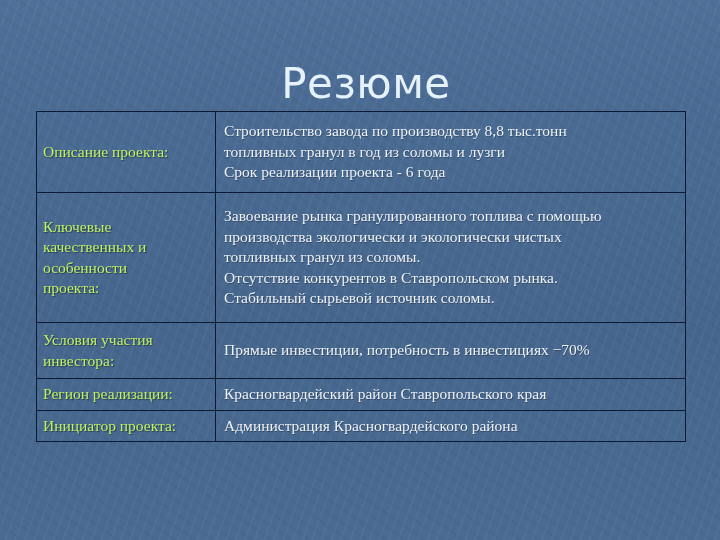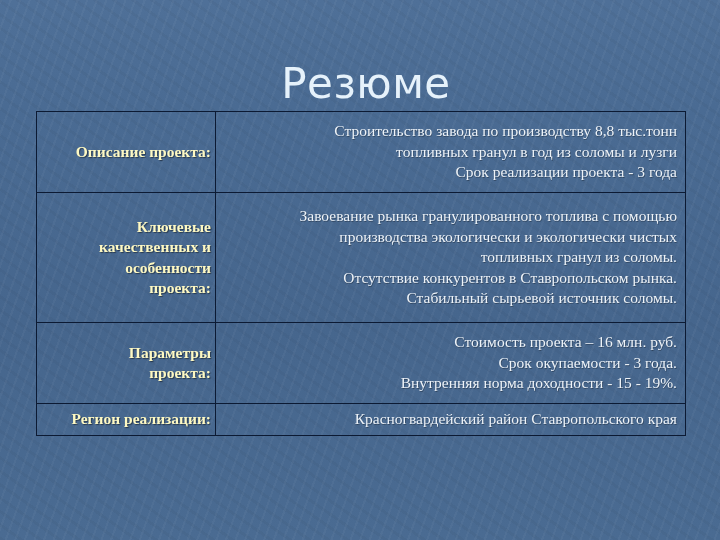--- a/index.html
+++ b/index.html
@@ -34,31 +34,31 @@
     }
     table.summary td {
       border: 1.5px solid #0c1a33;
       vertical-align: middle;
       padding: 0 8px;
       font-size: 15.5px;
       line-height: 20.5px;
     }
     table.summary td.label {
       width: 168px;
-      font-weight: bold;
-      color: #fef9c3;
+      font-weight: normal;
+      color: #bef264;
       text-shadow: 1px 1px 1px rgba(0,0,0,0.45);
       padding-left: 6px;
       padding-right: 4px;
     }
     table.summary td.value {
       padding-left: 8px;
       text-shadow: 0.6px 0.6px 0.6px rgba(0,0,0,0.3);
     }
-    .line { display: block; white-space: nowrap; text-align: right; }
+    .line { display: block; white-space: nowrap; }
     tr.r0 { height: 81px; }
     tr.r1 { height: 130px; margin-top: 40px; }
     tr.r2 { height: 56px; }
     tr.r3 { height: 81px; }
     tr.r4 { height: 32px; }
     tr.r5 { height: 31px; }
   </style>
 </head>
 <body>
 
@@ -68,51 +68,57 @@
 
 <table class="summary">
   <tbody>
       <tr class="r0">
     <td class="label">
       <span class="line">Описание проекта:</span>
     </td>
     <td class="value">
       <span class="line">Строительство  завода по производству 8,8 тыс.тонн</span>
       <span class="line">топливных гранул в год из соломы  и лузги</span>
-      <span class="line">Срок реализации проекта - 3 года</span>
+      <span class="line">Срок реализации проекта - 6 года</span>
     </td>
   </tr>
   <tr class="r1">
     <td class="label">
       <span class="line">Ключевые</span>
       <span class="line">качественных и</span>
       <span class="line">особенности</span>
       <span class="line">проекта:</span>
     </td>
     <td class="value">
       <span class="line">Завоевание рынка гранулированного топлива с помощью</span>
       <span class="line">производства экологически и  экологически чистых</span>
       <span class="line">топливных гранул из соломы.</span>
       <span class="line">Отсутствие конкурентов в Ставропольском рынка.</span>
       <span class="line">Стабильный сырьевой источник соломы.</span>
     </td>
   </tr>
-  <tr class="r3">
+  <tr class="r2">
     <td class="label">
-      <span class="line">Параметры</span>
-      <span class="line">проекта:</span>
+      <span class="line">Условия участия</span>
+      <span class="line">инвестора:</span>
     </td>
     <td class="value">
-      <span class="line">Стоимость проекта – 16  млн. руб.</span>
-      <span class="line">Срок окупаемости - 3 года.</span>
-      <span class="line">Внутренняя норма доходности - 15 - 19%.</span>
+      <span class="line">Прямые инвестиции, потребность в инвестициях −70%</span>
     </td>
   </tr>
   <tr class="r4">
     <td class="label">
       <span class="line">Регион реализации:</span>
     </td>
     <td class="value">
       <span class="line">Красногвардейский район Ставропольского края</span>
     </td>
   </tr>
+  <tr class="r5">
+    <td class="label">
+      <span class="line">Инициатор проекта:</span>
+    </td>
+    <td class="value">
+      <span class="line">Администрация Красногвардейского района</span>
+    </td>
+  </tr>
 </tbody>
   </table>
 
 </body></html>

